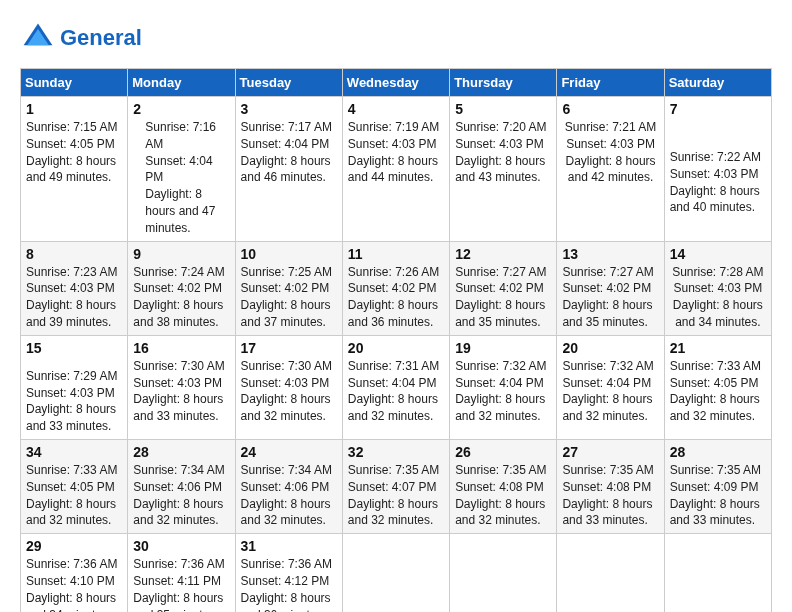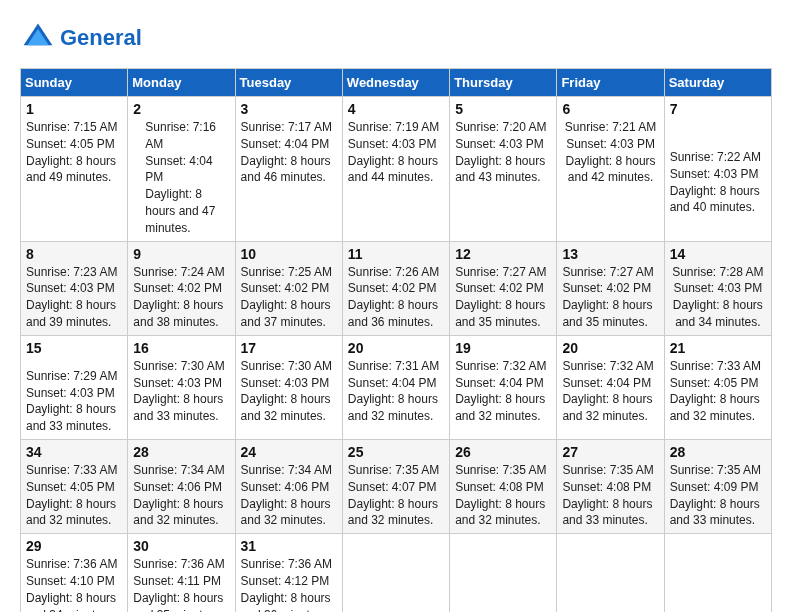--- a/index.html
+++ b/index.html
@@ -262,21 +262,21 @@
 Sunset: 4:06 PM
 Daylight: 8 hours and 32 minutes.</div>
         </td>
         <td>
           <span class="day-num">24</span>
           <div class="day-info" style="white-space: pre-line;">Sunrise: 7:34 AM
 Sunset: 4:06 PM
 Daylight: 8 hours and 32 minutes.</div>
         </td>
         <td>
-          <span class="day-num">25</span>
+          <span class="day-num">32</span>
           <div class="day-info" style="white-space: pre-line;">Sunrise: 7:35 AM
 Sunset: 4:07 PM
 Daylight: 8 hours and 32 minutes.</div>
         </td>
         <td>
           <span class="day-num">26</span>
           <div class="day-info" style="white-space: pre-line;">Sunrise: 7:35 AM
 Sunset: 4:08 PM
 Daylight: 8 hours and 32 minutes.</div>
         </td>

